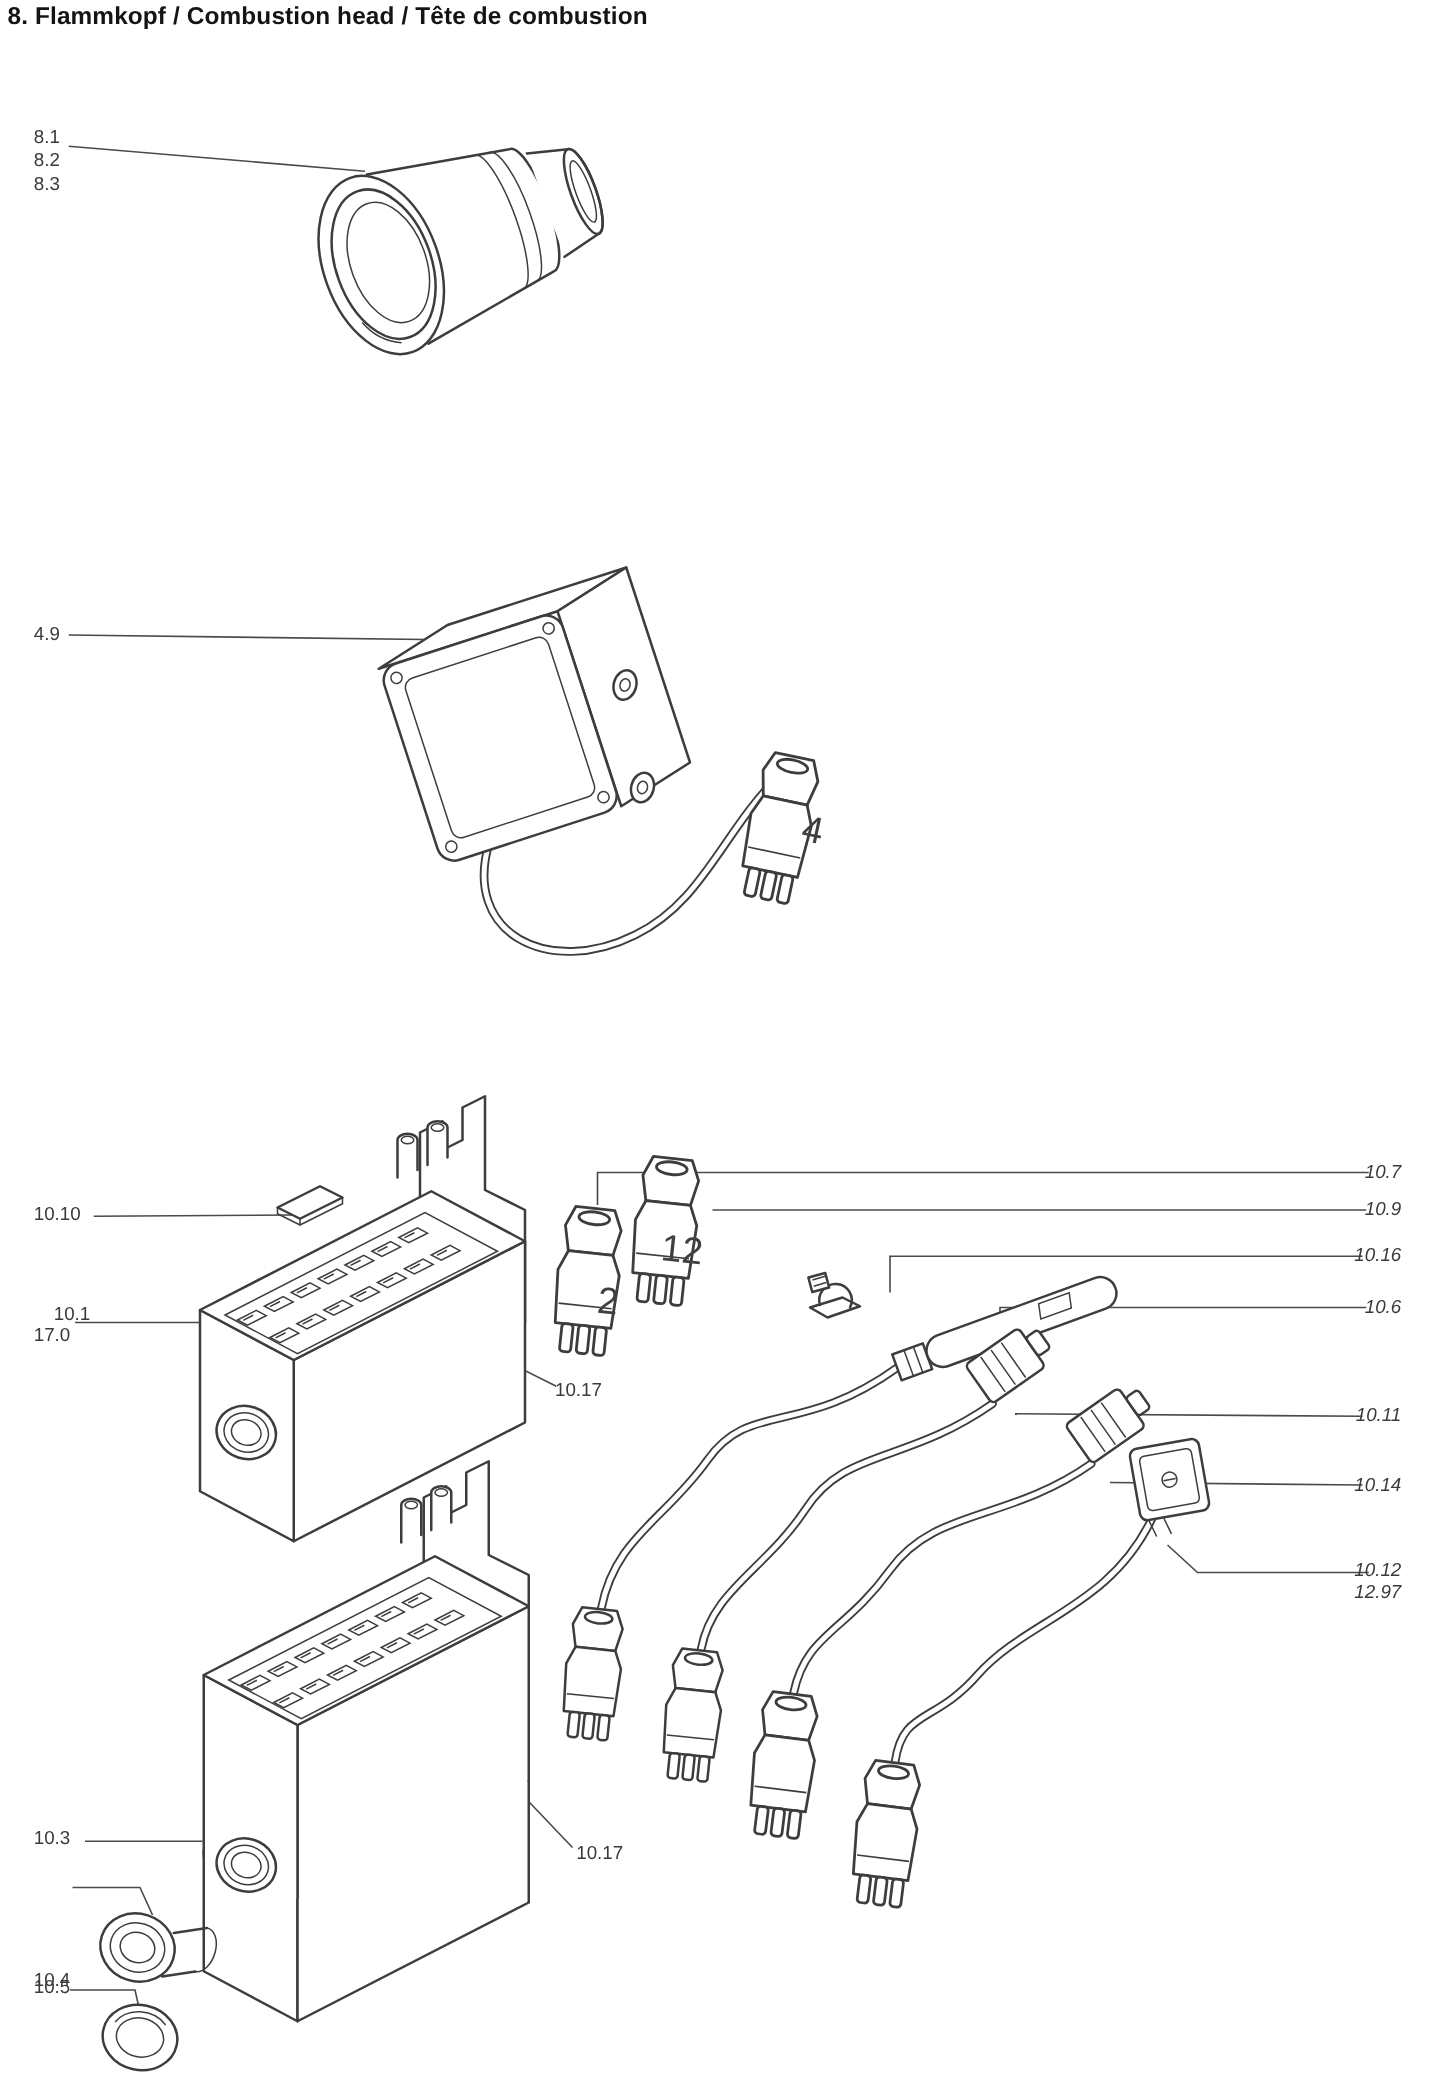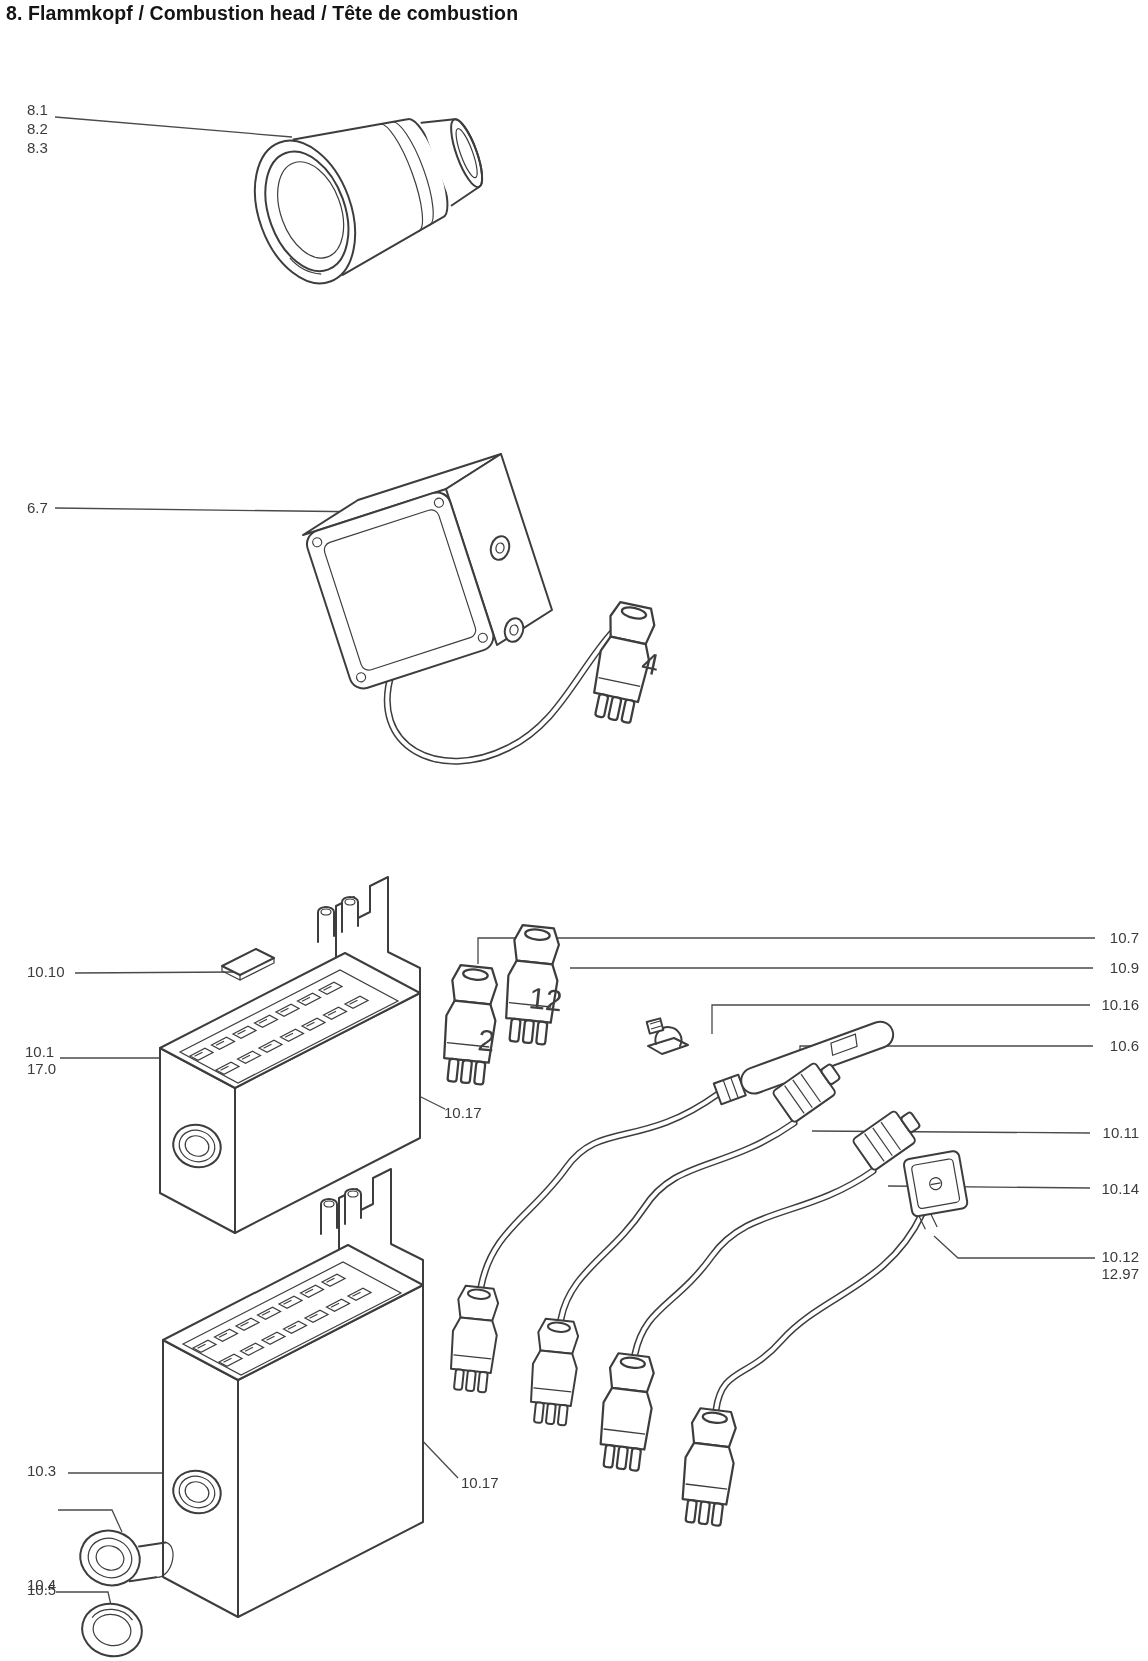--- a/index.html
+++ b/index.html
@@ -1,21 +1,21 @@
 <!DOCTYPE html>
 <html><head>
 <meta charset="utf-8">
 <style>
   html,body{margin:0;padding:0;background:#ffffff;}
   #page{position:relative;width:1148px;height:1661px;background:#ffffff;overflow:hidden;
         font-family:"Liberation Sans",sans-serif;}
   .hd{position:absolute;left:6px;margin:0;font-size:19.5px;line-height:24px;font-weight:700;
       color:#141414;letter-spacing:.1px;white-space:nowrap;}
   .lbl{position:absolute;font-size:15px;line-height:18px;color:#3b3b3b;white-space:nowrap;}
-  .lbl-r{right:9px;text-align:right;}
+  .lbl-r{right:27px;text-align:right;font-style:italic;}
   svg{position:absolute;left:0;top:0;}
   .ln{stroke:#4a4a4a;stroke-width:1.3;fill:none;}
   .dw{stroke:#3d3d3d;stroke-width:2;fill:none;stroke-linejoin:round;stroke-linecap:round;}
   .dwf{stroke:#3d3d3d;stroke-width:2;fill:#ffffff;stroke-linejoin:round;stroke-linecap:round;}
   .thin{stroke:#3d3d3d;stroke-width:1.2;fill:none;}
   .cable-o{stroke:#3d3d3d;stroke-width:7;fill:none;stroke-linecap:round;}
   .cable-i{stroke:#ffffff;stroke-width:4;fill:none;stroke-linecap:round;}
   .pnum{font-family:"Liberation Sans",sans-serif;font-size:30px;fill:#3f3f3f;}
 </style>
 </head>
@@ -229,24 +229,24 @@
       <path class="thin" d="M-22,-8 a24,20 0 0 1 40,-6"></path>
     </g>
   </svg>
 
   <h2 class="hd" style="top:1px">8. Flammkopf / Combustion head / Tête de combustion</h2>
 
   <span class="lbl" style="left:27px;top:101px">8.1</span>
   <span class="lbl" style="left:27px;top:120px">8.2</span>
   <span class="lbl" style="left:27px;top:139px">8.3</span>
 
-  <span class="lbl" style="left:27px;top:499px">6.7</span>
+  <span class="lbl" style="left:27px;top:499px">4.9</span>
 
   <span class="lbl" style="left:27px;top:963px">10.10</span>
-  <span class="lbl" style="left:25px;top:1043px">10.1</span>
+  <span class="lbl" style="left:43px;top:1043px">10.1</span>
   <span class="lbl" style="left:27px;top:1060px">17.0</span>
   <span class="lbl" style="left:444px;top:1104px">10.17</span>
   <span class="lbl" style="left:27px;top:1462px">10.3</span>
   <span class="lbl" style="left:27px;top:1576px">10.4</span>
   <span class="lbl" style="left:27px;top:1581px">10.5</span>
   <span class="lbl" style="left:461px;top:1474px">10.17</span>
 
   <span class="lbl lbl-r" style="top:929px">10.7</span>
   <span class="lbl lbl-r" style="top:959px">10.9</span>
   <span class="lbl lbl-r" style="top:996px">10.16</span>

